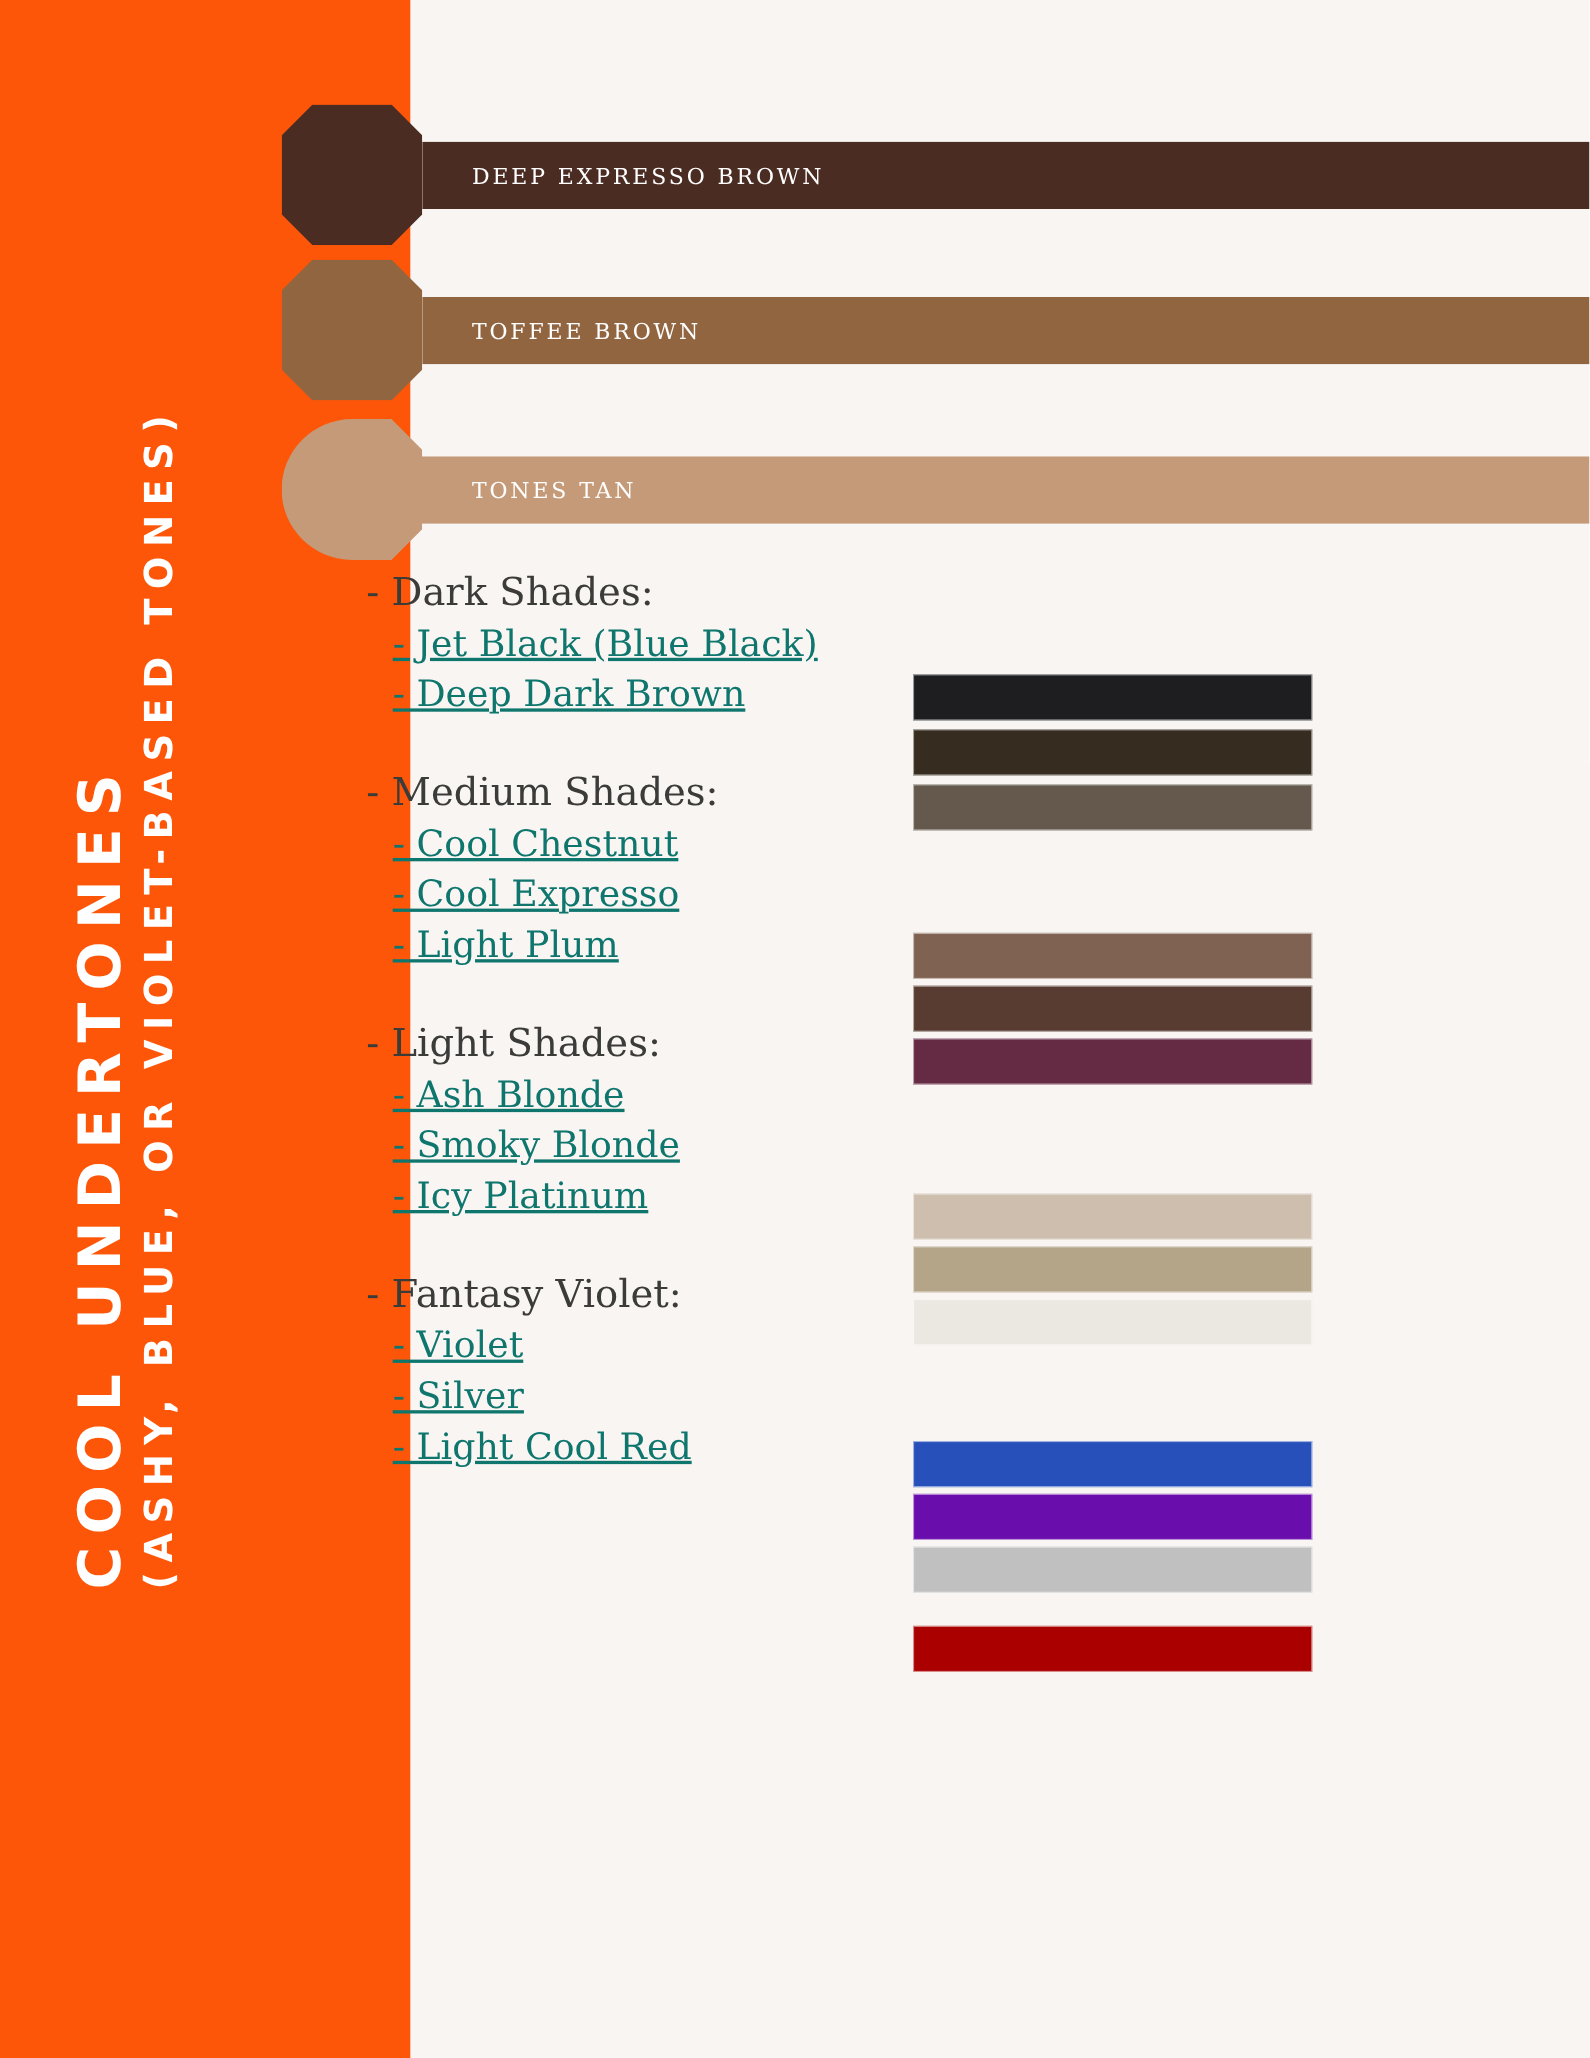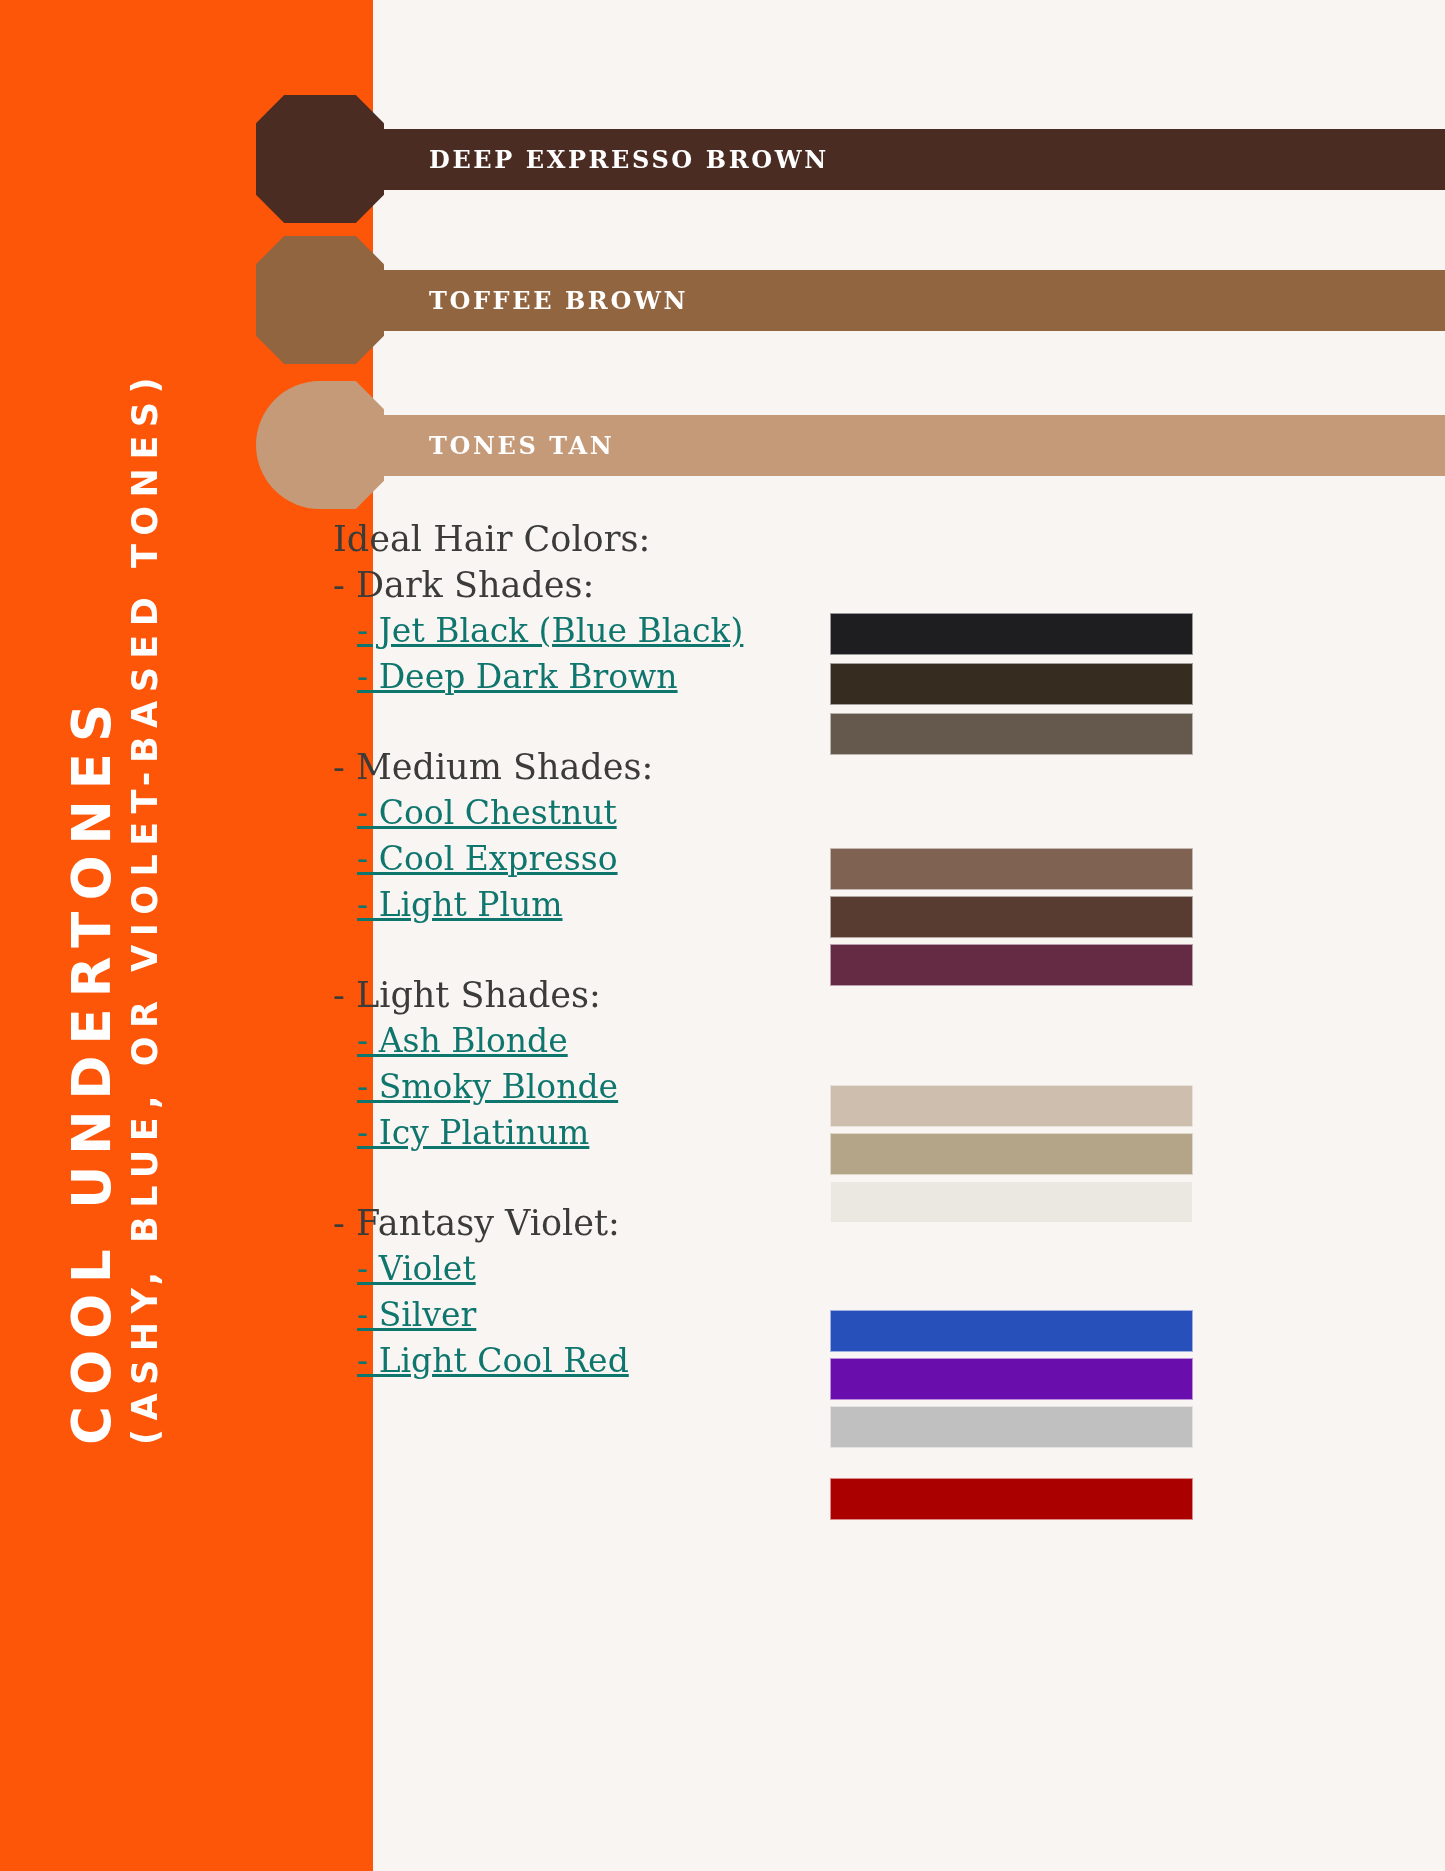--- a/index.html
+++ b/index.html
@@ -84,22 +84,22 @@
   .pin-bar {
     position: absolute;
     top: 34px;
     height: 61px;
     display: flex;
     align-items: center;
   }
   .pin-label {
     color: #FFFFFF;
     font-family: "DejaVu Serif", serif;
-    font-weight: bold;
-    font-size: 24px;
+    font-weight: normal;
+    font-size: 20px;
     letter-spacing: 2.6px;
     white-space: nowrap;
     margin-left: 45px;
   }
 
   
   #list-area {
     position: absolute;
     left: 333px;
     top: 516px;
@@ -167,21 +167,20 @@
   </div>
 
   <div class="pin-row" style="left:256px; top:381px;">
     <div class="pin-head rounded" style="background:#C59A78;"></div>
     <div class="pin-bar" style="left:118px; width:1075px; background:#C59A78;">
       <span class="pin-label" style="margin-left:55px;">TONES TAN</span>
     </div>
   </div>
 
   <div id="list-area">
-    <div class="l-head">Ideal Hair Colors:</div>
 
     <div class="l-group">- Dark Shades:</div>
     <div class="l-item">- Jet Black (Blue Black)</div>
     <div class="l-item">- Deep Dark Brown</div>
     <div class="spacer-gap"></div>
 
     <div class="l-group">- Medium Shades:</div>
     <div class="l-item">- Cool Chestnut</div>
     <div class="l-item">- Cool Expresso</div>
     <div class="l-item">- Light Plum</div>

